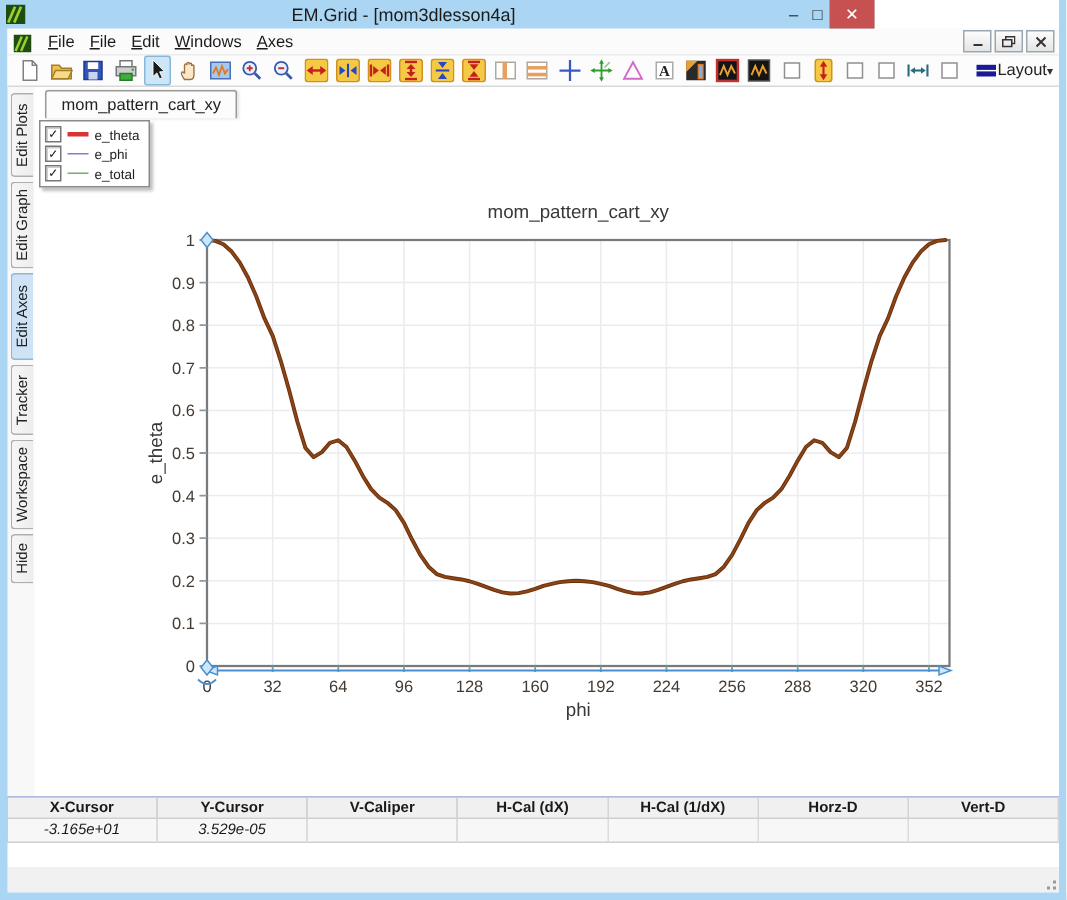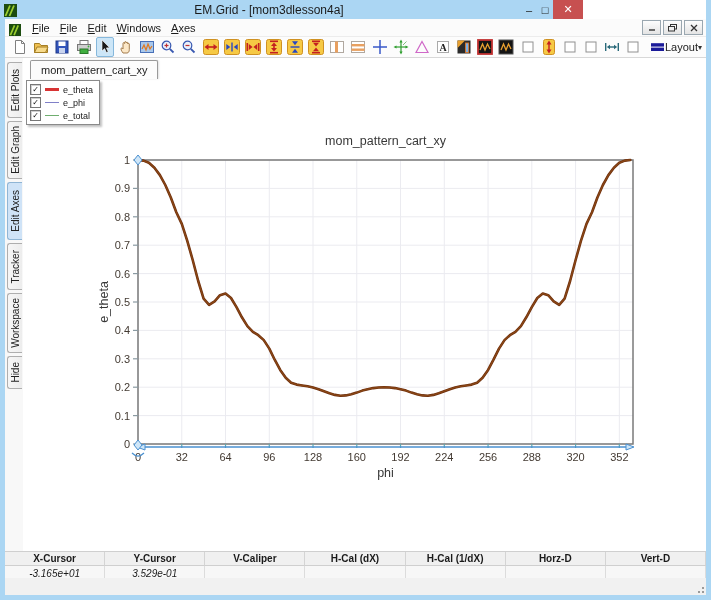--- a/index.html
+++ b/index.html
@@ -49,21 +49,21 @@
            font-size:11px;color:#222;display:flex;align-items:center;box-shadow:1px 0 2px rgba(0,0,0,.12);}
   .legend{position:absolute;left:3px;top:22px;background:#fff;border:1px solid #8a8a8a;
           box-shadow:2px 2px 2px rgba(0,0,0,.25);padding:2px 6px 2px 3px;z-index:45;}
   .lg-row{display:flex;align-items:center;height:13px;}
   .lg-check{width:9px;height:9px;border:1px solid #777;background:#fff;font-size:8px;line-height:9px;
             text-align:center;color:#111;box-shadow:inset 1px 1px 0 #cfcfcf;}
   .lg-line{width:14px;height:2px;margin:0 4px;}
   .lg-label{font-size:9px;color:#222;}
   #chart{position:absolute;left:72px;top:72px;}
   
-  .statusbar{position:absolute;left:5px;top:551px;width:701px;z-index:55;background:#1d4ed8;
+  .statusbar{position:absolute;left:5px;top:531px;width:701px;z-index:55;background:#1d4ed8;
              border-top:1px solid #cfcfcf;}
   .sb-grid{display:grid;grid-template-columns:repeat(7,1fr);}
   .sb-h{font-size:10px;font-weight:bold;color:#1a1a1a;text-align:center;padding:1px 0;
         background:#f0f0f0;border-right:1px solid #d4d4d4;border-bottom:1px solid #cfcfcf;}
   .sb-v{font-size:10px;color:#1a1a1a;text-align:center;padding:2px 0;background:#f7f7f7;
         border-right:1px solid #dcdcdc;border-bottom:1px solid #cfcfcf;height:11px;font-style:italic;}
   .bottom-strip{position:absolute;left:5px;top:578px;width:701px;height:17px;background:#f1f1f1;z-index:55;}
   .grip{position:absolute;right:2px;bottom:2px;width:10px;height:10px;}
   .grip i{position:absolute;width:2px;height:2px;background:#9a9a9a;}
 </style>
@@ -474,21 +474,21 @@
 <div class="statusbar">
   <div class="sb-grid">
     <div class="sb-h">X-Cursor</div>
     <div class="sb-h">Y-Cursor</div>
     <div class="sb-h">V-Caliper</div>
     <div class="sb-h">H-Cal (dX)</div>
     <div class="sb-h">H-Cal (1/dX)</div>
     <div class="sb-h">Horz-D</div>
     <div class="sb-h">Vert-D</div>
     <div class="sb-v">-3.165e+01</div>
-    <div class="sb-v">3.529e-01</div>
+    <div class="sb-v">3.529e-05</div>
     <div class="sb-v"></div>
     <div class="sb-v"></div>
     <div class="sb-v"></div>
     <div class="sb-v"></div>
     <div class="sb-v"></div>
   </div>
 </div>
 <div class="bottom-strip">
   <span class="grip">
     <i style="right:0;bottom:0;"></i>

